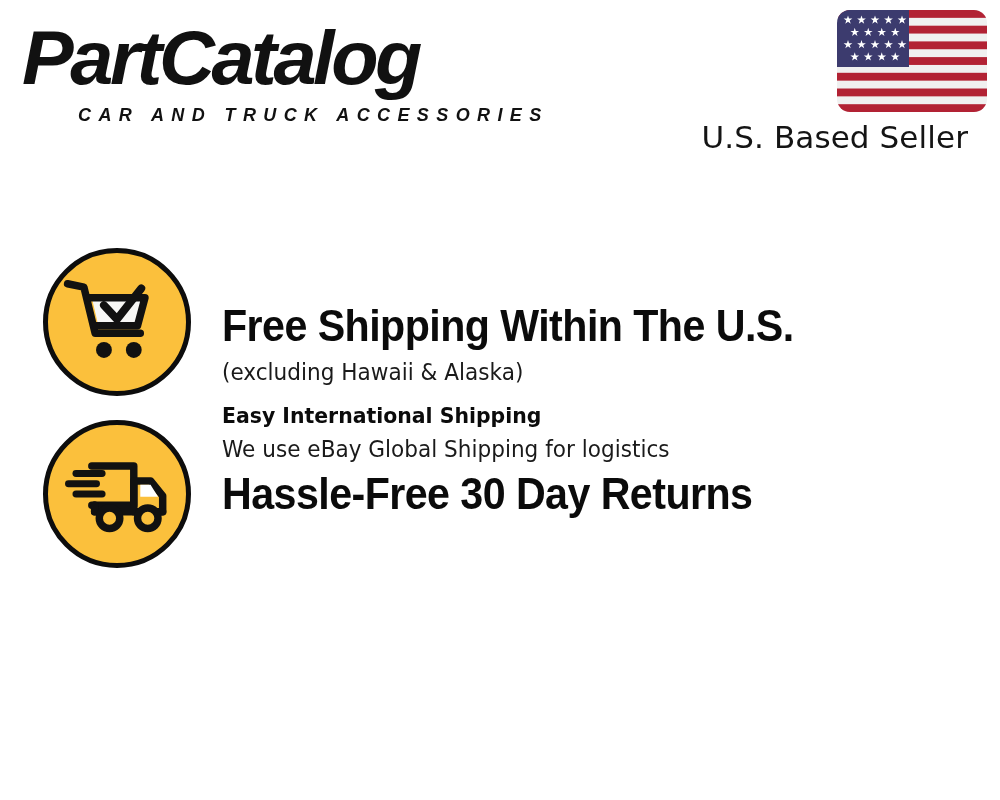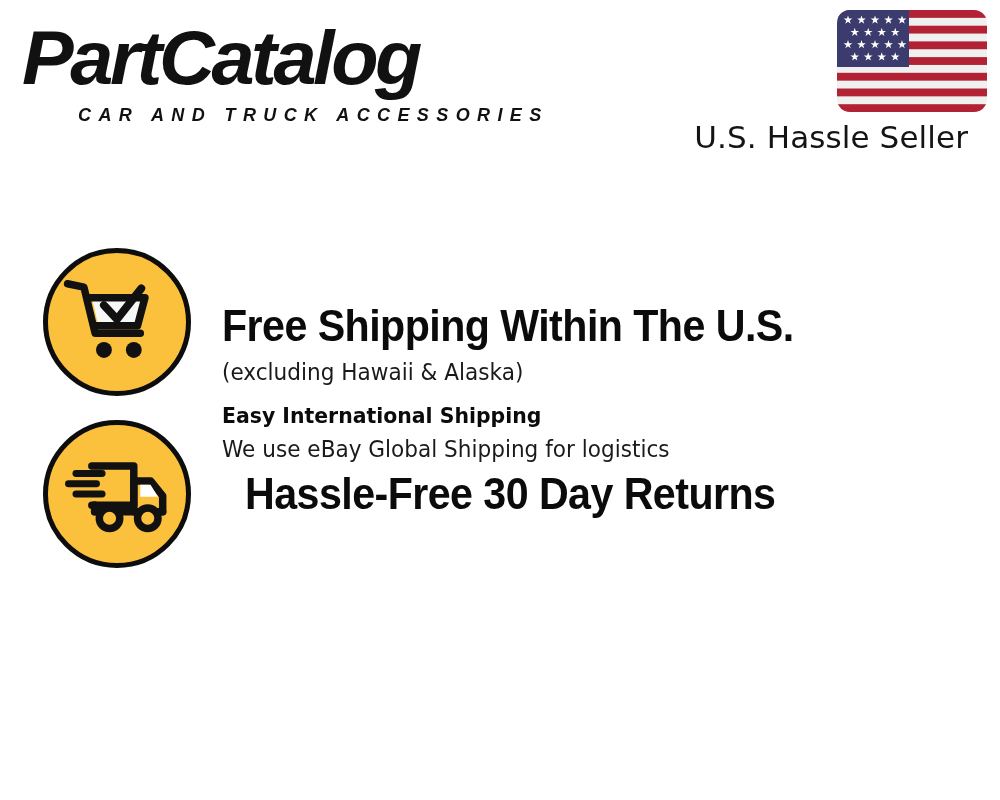--- a/index.html
+++ b/index.html
@@ -168,21 +168,20 @@
   
   #feature-row-0 .feature-text { top: 52px; }
   #feature-row-0 .line-sub-1 { margin-top: 4px; }
   #feature-row-0 .line-sub-2 { margin-top: 11px; }
   #feature-row-0 .line-sub-3 { margin-top: 0px; }
 
   
   #feature-row-1 .feature-text,
   #feature-row-2 .feature-text {
     top: 48px;
-    margin-left: 23px;
   }
 </style>
 </head>
 <body>
 
 <div id="header">
 
   <div id="brand-logo">
     <div id="brand-wordmark">PartCatalog</div>
     <div id="brand-tagline">CAR AND TRUCK ACCESSORIES</div>
@@ -231,21 +230,21 @@
 
           <use href="#star5" x="17.75" y="46.9"></use>
           <use href="#star5" x="31.25" y="46.9"></use>
           <use href="#star5" x="44.75" y="46.9"></use>
           <use href="#star5" x="58.25" y="46.9"></use>
         </g>
       </g>
     </svg>
   </div>
 
-  <div id="seller-label">U.S. Hassle Seller</div>
+  <div id="seller-label">U.S. Based Seller</div>
 </div>
 
 <div id="features">
 
   <div class="feature-row" id="feature-row-0">
     <div class="feature-icon">
       <svg viewBox="0 0 148 148" aria-hidden="true">
 
         <polygon points="47,48 101,48 94,78 54,78" fill="#F7F7F5"></polygon>
 

